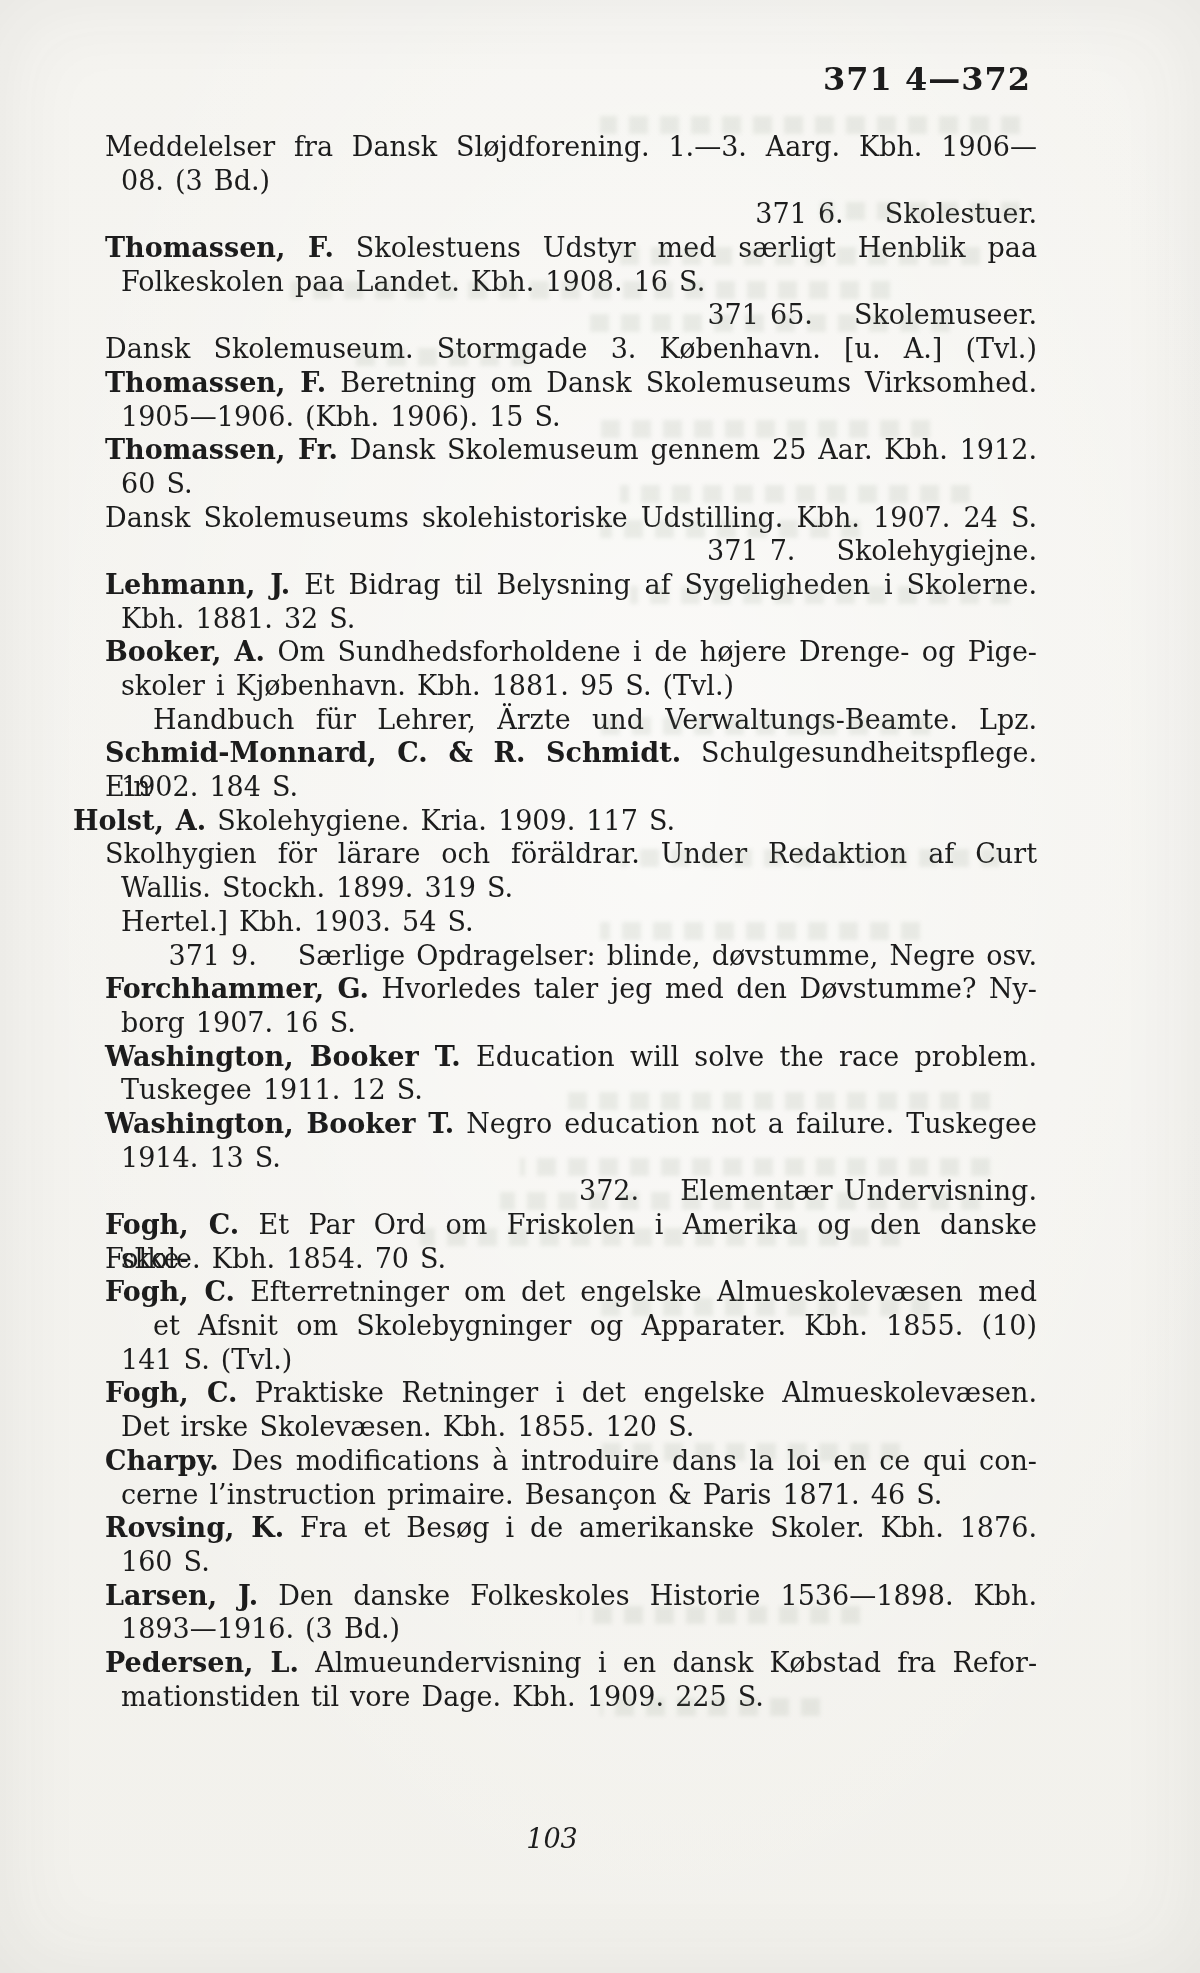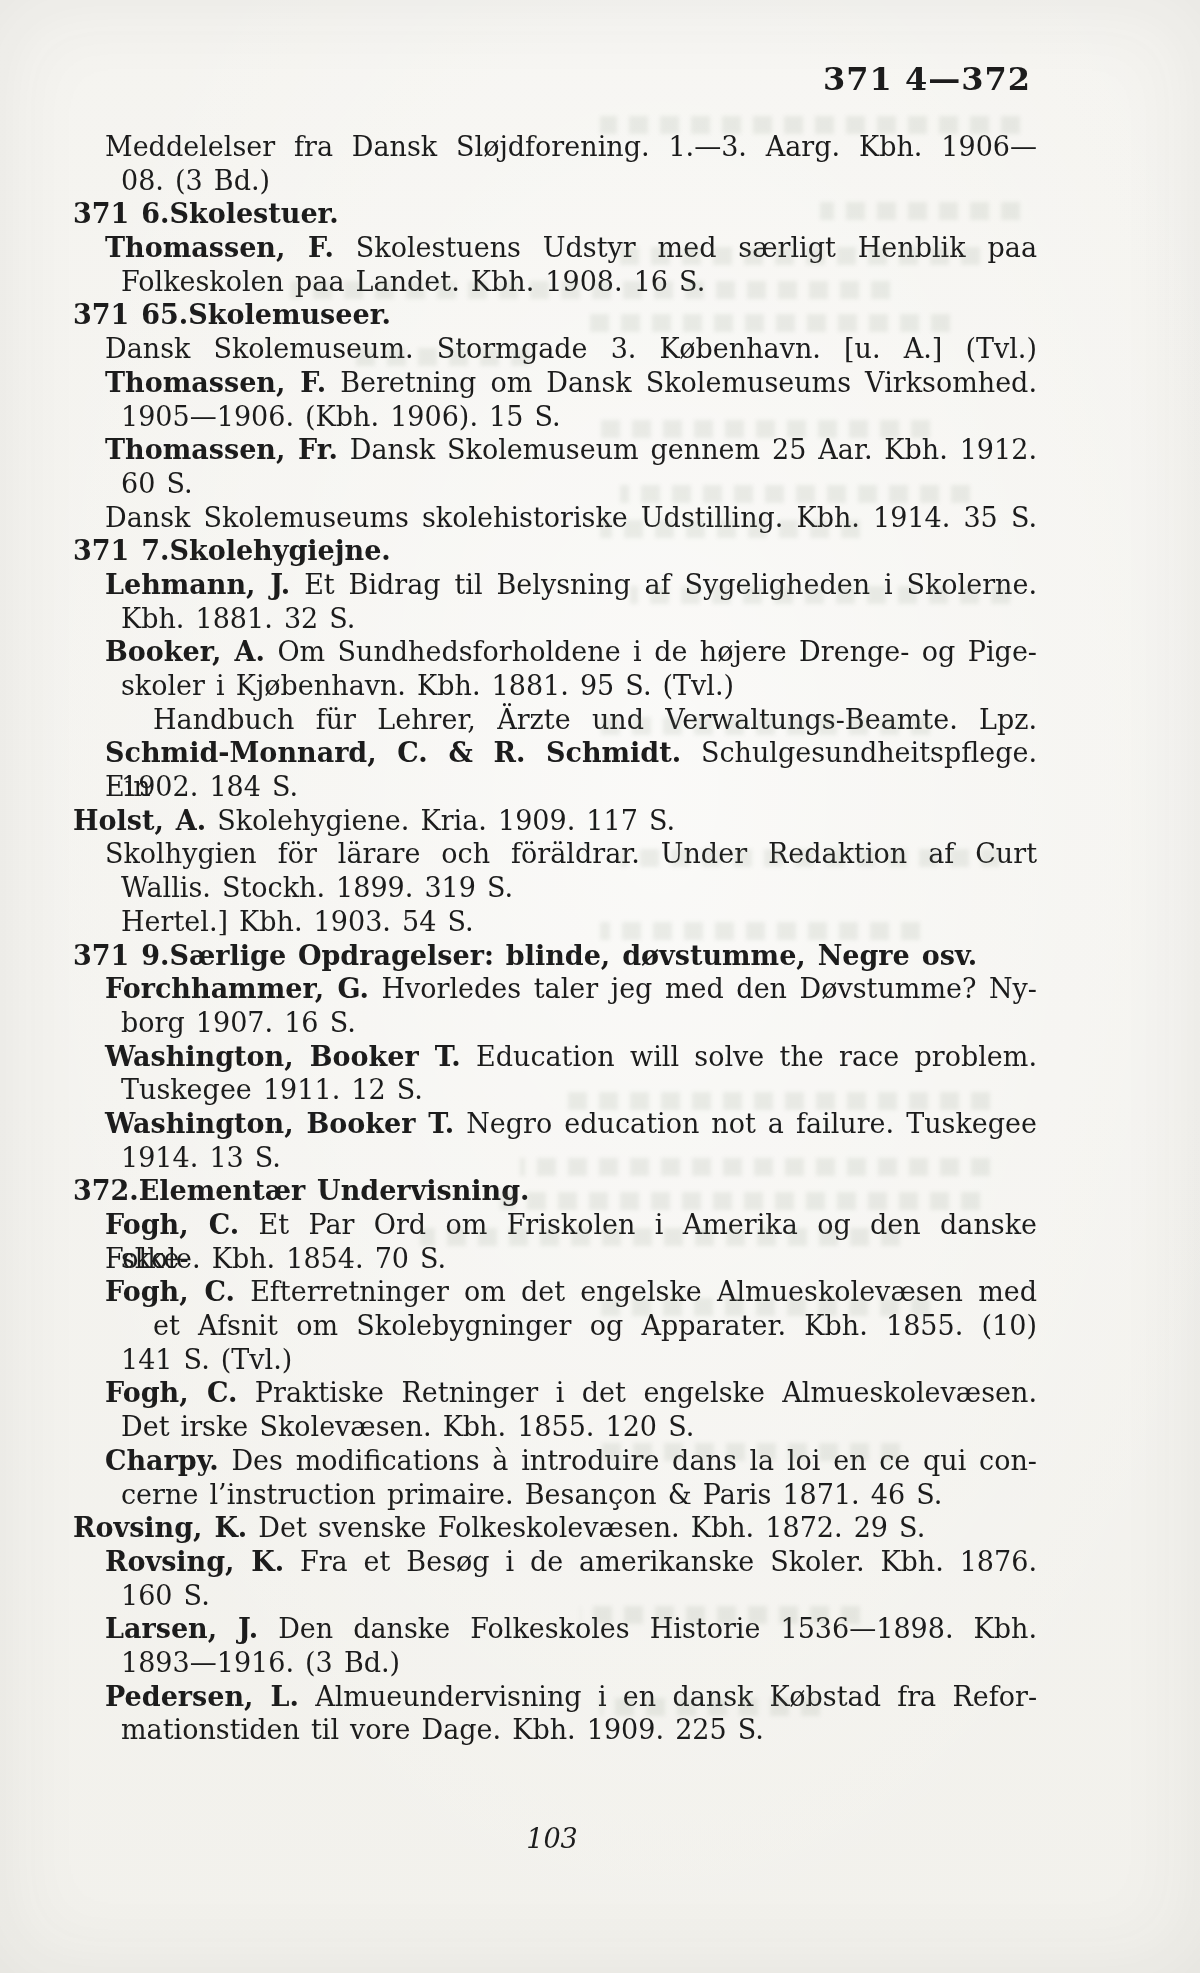--- a/index.html
+++ b/index.html
@@ -57,22 +57,23 @@
   }
   .ln b { font-weight: bold; }
   .cont { padding-left: 48px; }
   .fill {
     text-align: justify;
     text-align-last: justify;
     margin-left: 32px;
   }
   .section {
     display: flex;
-    justify-content: flex-start;
-    font-weight: bold;
+    justify-content: flex-end;
+    font-weight: normal;
+    gap: 41px;
   }
   .section .title { text-align: right; }
   .page-footer {
     position: absolute;
     left: 73px;
     top: 1822px;
     width: 958px;
     text-align: center;
     font-size: 27px;
     line-height: 33px;
@@ -95,21 +96,21 @@
       <div class="ln cont"><span>Folkeskolen paa Landet. Kbh. 1908. 16 S.</span></div>
       <div class="ln section">
         <span class="num">371 65.</span>
         <span class="title">Skolemuseer.</span>
       </div>
       <div class="ln fill"><span>Dansk Skolemuseum. Stormgade 3. København. [u. A.] (Tvl.)</span></div>
       <div class="ln fill"><b>Thomassen, F.</b><span> Beretning om Dansk Skolemuseums Virksomhed.</span></div>
       <div class="ln cont"><span>1905—1906. (Kbh. 1906). 15 S.</span></div>
       <div class="ln fill"><b>Thomassen, Fr.</b><span> Dansk Skolemuseum gennem 25 Aar. Kbh. 1912.</span></div>
       <div class="ln cont"><span>60 S.</span></div>
-      <div class="ln fill"><span>Dansk Skolemuseums skolehistoriske Udstilling. Kbh. 1914. 35 S.</span></div>
+      <div class="ln fill"><span>Dansk Skolemuseums skolehistoriske Udstilling. Kbh. 1907. 24 S.</span></div>
       <div class="ln section">
         <span class="num">371 7.</span>
         <span class="title">Skolehygiejne.</span>
       </div>
       <div class="ln fill"><b>Lehmann, J.</b><span> Et Bidrag til Belysning af Sygeligheden i Skolerne.</span></div>
       <div class="ln cont"><span>Kbh. 1881. 32 S.</span></div>
       <div class="ln fill"><b>Booker, A.</b><span> Om Sundhedsforholdene i de højere Drenge- og Pige-</span></div>
       <div class="ln cont"><span>skoler i Kjøbenhavn. Kbh. 1881. 95 S. (Tvl.)</span></div>
       <div class="ln cont fill"><span>Handbuch für Lehrer, Ärzte und Verwaltungs-Beamte. Lpz.</span></div>
       <div class="ln fill"><b>Schmid-Monnard, C. &amp; R. Schmidt.</b><span> Schulgesundheitspflege. Ein</span></div>
@@ -134,21 +135,20 @@
       </div>
       <div class="ln fill"><b>Fogh, C.</b><span> Et Par Ord om Friskolen i Amerika og den danske Folke-</span></div>
       <div class="ln cont"><span>skole. Kbh. 1854. 70 S.</span></div>
       <div class="ln fill"><b>Fogh, C.</b><span> Efterretninger om det engelske Almueskolevæsen med</span></div>
       <div class="ln cont fill"><span>et Afsnit om Skolebygninger og Apparater. Kbh. 1855. (10)</span></div>
       <div class="ln cont"><span>141 S. (Tvl.)</span></div>
       <div class="ln fill"><b>Fogh, C.</b><span> Praktiske Retninger i det engelske Almueskolevæsen.</span></div>
       <div class="ln cont"><span>Det irske Skolevæsen. Kbh. 1855. 120 S.</span></div>
       <div class="ln fill"><b>Charpy.</b><span> Des modifications à introduire dans la loi en ce qui con-</span></div>
       <div class="ln cont"><span>cerne l’instruction primaire. Besançon &amp; Paris 1871. 46 S.</span></div>
-      <div class="ln"><b>Rovsing, K.</b><span> Det svenske Folkeskolevæsen. Kbh. 1872. 29 S.</span></div>
       <div class="ln fill"><b>Rovsing, K.</b><span> Fra et Besøg i de amerikanske Skoler. Kbh. 1876.</span></div>
       <div class="ln cont"><span>160 S.</span></div>
       <div class="ln fill"><b>Larsen, J.</b><span> Den danske Folkeskoles Historie 1536—1898. Kbh.</span></div>
       <div class="ln cont"><span>1893—1916. (3 Bd.)</span></div>
       <div class="ln fill"><b>Pedersen, L.</b><span> Almueundervisning i en dansk Købstad fra Refor-</span></div>
       <div class="ln cont"><span>mationstiden til vore Dage. Kbh. 1909. 225 S.</span></div>
     </div>
   <div class="page-footer">103</div>
 <div class="ghost" style="left: 600px; top: 116px; width: 420px;"></div>
     <div class="ghost" style="left: 820px; top: 202px; width: 200px;"></div>

